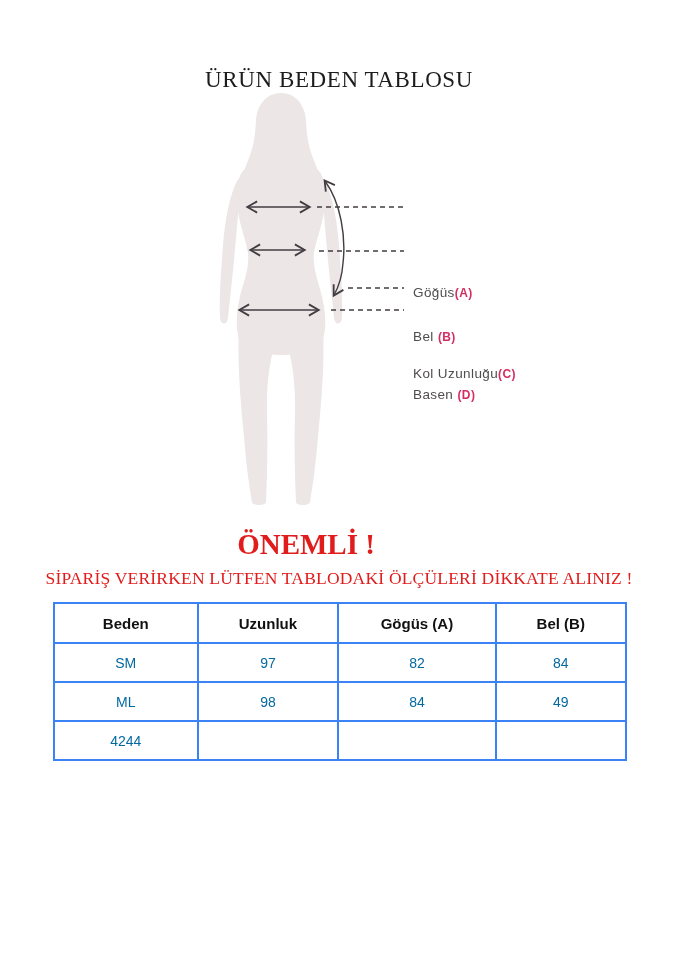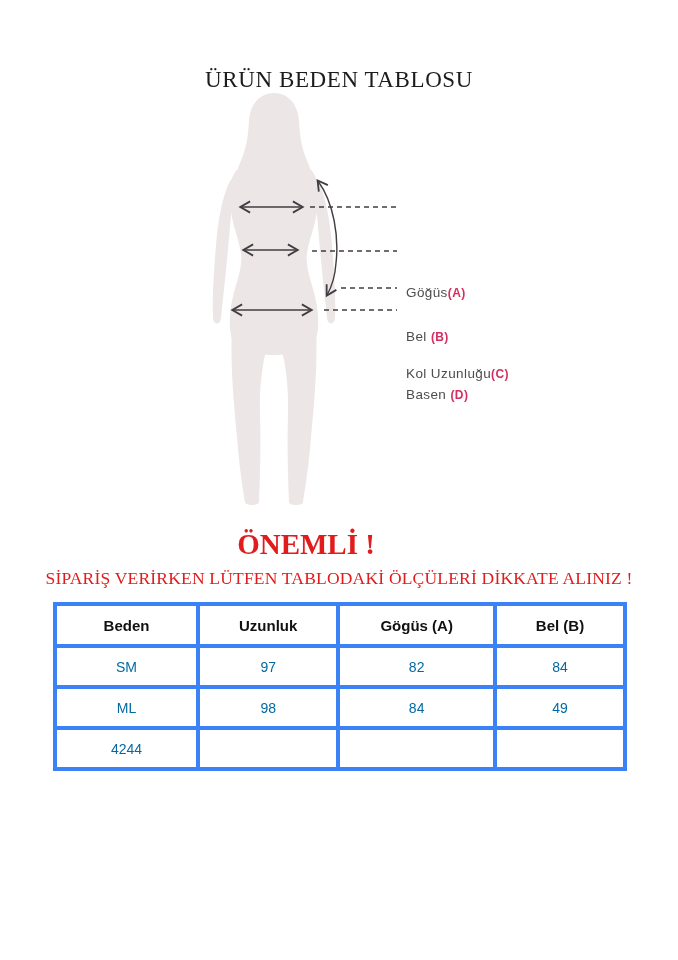--- a/index.html
+++ b/index.html
@@ -22,21 +22,21 @@
     text-align: center;
     font-family: "Liberation Serif", serif;
     font-size: 23px;
     letter-spacing: 0.6px;
     color: #1c1c1c;
     margin-top: 15px;
   }
   .diagram {
     position: absolute;
     top: 85px;
-    left: 0;
+    left: 7px;
     width: 634px;
     height: 435px;
   }
   .diagram svg {
     position: absolute;
     top: 0;
     left: 0;
   }
   .measure-label {
     position: absolute;
@@ -82,21 +82,21 @@
   table.size-table {
     position: absolute;
     top: 602px;
     left: 53px;
     width: 574px;
     border-collapse: collapse;
     border: 2px solid #4a4a4a;
     table-layout: fixed;
   }
   .size-table th, .size-table td {
-    border: 4px solid #3b82f6;
+    border: 2px solid #3b82f6;
     text-align: center;
     vertical-align: middle;
     padding: 0;
   }
   .size-table th {
     height: 38px;
     font-size: 15px;
     font-weight: bold;
     color: #111111;
   }

